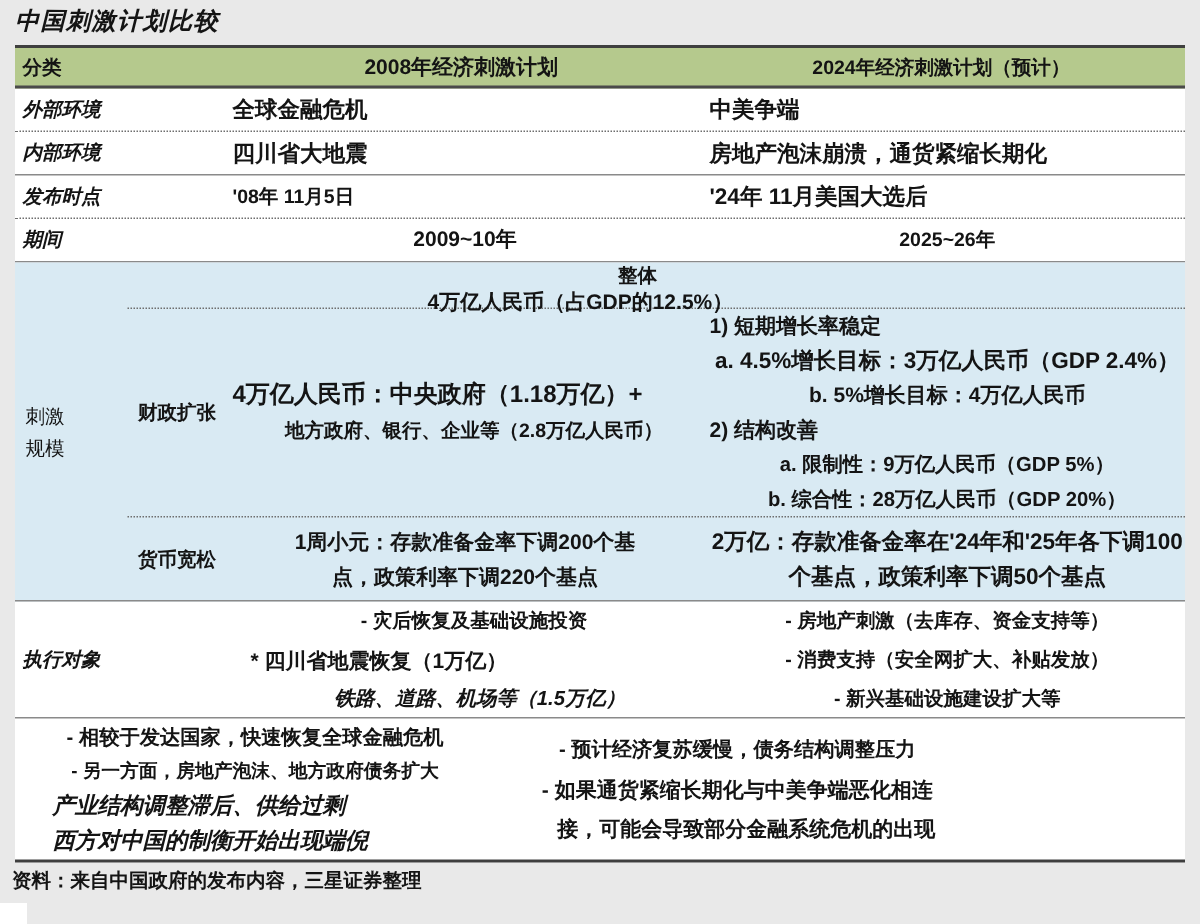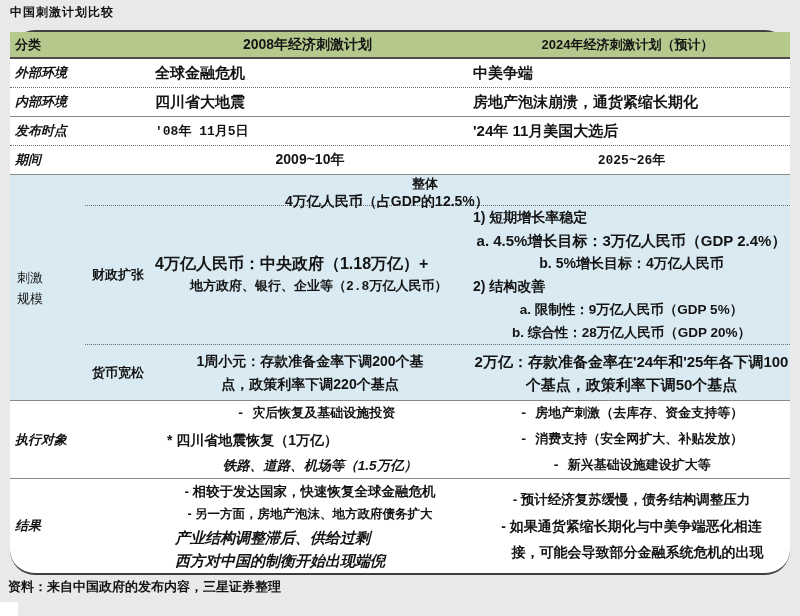--- a/index.html
+++ b/index.html
@@ -4,27 +4,26 @@
 <style>
   * { margin:0; padding:0; box-sizing:border-box; }
   html,body { width:800px; height:616px; }
   body {
     position:relative;
     background:var(--page_bg,#e9e9e9);
     font-family:"Liberation Sans","DejaVu Sans",sans-serif;
     color:#141414;
     overflow:hidden;
   }
-  .page-title { position:absolute; left:10px; top:4px; font-size:12px; font-weight:bold; letter-spacing:1px; }
+  .page-title { position:absolute; left:10px; top:4px; font-size:16px; font-weight:bold; letter-spacing:1px;font-style:italic; }
   .tbl {
     position:absolute; left:10px; top:30px; width:780px;
     background:#fff;
     border-top:2px solid #3f3f3f;
     border-bottom:2px solid #3f3f3f;
-    border-radius:25px;
   }
   .row { display:flex; align-items:center; }
   .hdr { height:27px; background:var(--header_bg,#b5c98d);
          border-bottom:2px solid #4a4a4a; font-weight:bold; }
   .h-cat   { width:140px; padding-left:5px; font-size:13px; }
   .h-2008  { width:315px; text-align:center; font-size:14px; }
   .h-2024  { width:325px; text-align:center; font-size:13px; }
 
   .c-label { width:140px; padding-left:5px; font-weight:bold; font-size:13px;font-style:italic; }
   .c-2008  { width:315px; padding-left:5px; }
@@ -54,21 +53,21 @@
 
   .col { display:flex; flex-direction:column; justify-content:center; align-self:stretch; }
   .line { line-height:23px; white-space:nowrap; }
   .lh26 { line-height:26px; }
   .b   { font-weight:bold; }
   .sb  { font-weight:600;text-align:center; }
   .fs16{ font-size:16px; }
   .fs15{ font-size:15px; }
   .fs14{ font-size:14px; }
   .fs135{ font-size:13.5px; }
-  .fs13{ font-size:13px;font-family:Liberation Mono, monospace; }
+  .fs13{ font-size:13px; }
   .fs125{ font-size:12.5px; }
   .fs12{ font-size:15px; }
   .ind12 { margin-left:12px; }
   .ind20 { margin-left:20px;font-style:italic; }
   .ind35 { margin-left:35px; }
   .ctr { text-align:center; }
   .footer-src { position:absolute; left:8px; top:578px; font-size:13px; font-weight:bold; }
   .corner { position:absolute; left:0; bottom:0; width:18px; height:14px; background:#fff; }
 </style>
 </head>
@@ -153,21 +152,20 @@
       <div class="line sb fs135 lh26 ind20">铁路、道路、机场等（1.5万亿）</div>
     </div>
     <div class="c-2024 col">
       <div class="line sb fs13 lh26">- 房地产刺激（去库存、资金支持等）</div>
       <div class="line sb fs13 lh26">- 消费支持（安全网扩大、补贴发放）</div>
       <div class="line sb fs13 lh26">- 新兴基础设施建设扩大等</div>
     </div>
   </div>
 
   <div class="row r-results">
-    <div class="c-label">结果</div>
     <div class="c-2008 col">
       <div class="line sb fs135">- 相较于发达国家，快速恢复全球金融危机</div>
       <div class="line sb fs125">- 另一方面，房地产泡沫、地方政府债务扩大</div>
       <div class="line b fs15 ind20">产业结构调整滞后、供给过剩</div>
       <div class="line b fs15 ind20">西方对中国的制衡开始出现端倪</div>
     </div>
     <div class="c-2024 col">
       <div class="line sb fs135 lh26">- 预计经济复苏缓慢，债务结构调整压力</div>
       <div class="line sb fs14 lh26">- 如果通货紧缩长期化与中美争端恶化相连</div>
       <div class="line sb fs14 lh26 ind12">接，可能会导致部分金融系统危机的出现</div>

